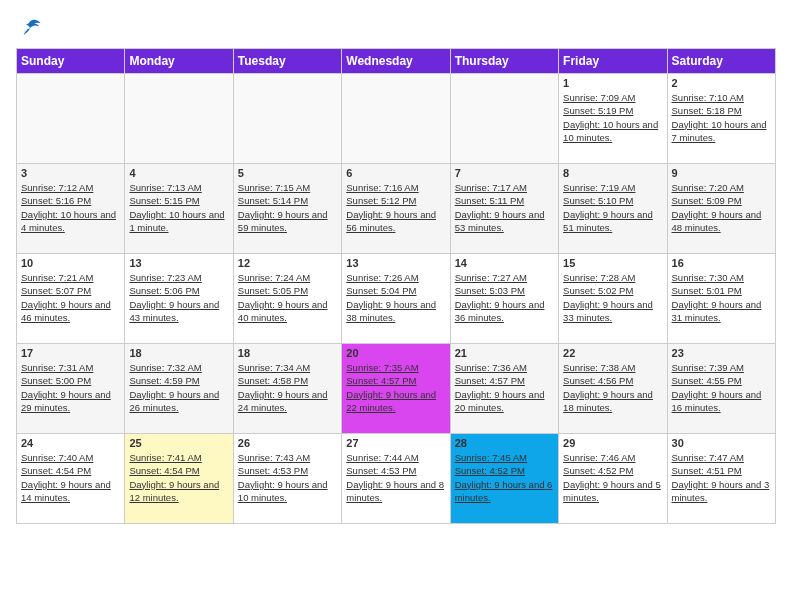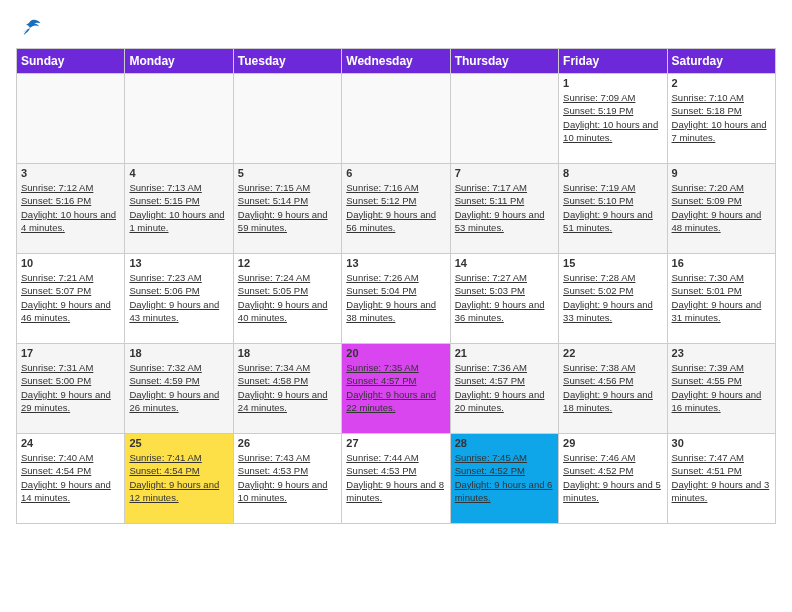--- a/index.html
+++ b/index.html
@@ -240,21 +240,21 @@
         <td style="background: rgb(245, 245, 245);">
           <span class="day-num">23</span>
           <div class="day-info">Sunrise: 7:39 AM<br>Sunset: 4:55 PM<br>Daylight: 9 hours and 16 minutes.</div>
         </td>
       </tr>
       <tr>
         <td style="background: rgb(255, 255, 255);">
           <span class="day-num">24</span>
           <div class="day-info">Sunrise: 7:40 AM<br>Sunset: 4:54 PM<br>Daylight: 9 hours and 14 minutes.</div>
         </td>
-        <td style="background: #fde047;">
+        <td style="background: #fef9c3;">
           <span class="day-num">25</span>
           <div class="day-info">Sunrise: 7:41 AM<br>Sunset: 4:54 PM<br>Daylight: 9 hours and 12 minutes.</div>
         </td>
         <td style="background: rgb(255, 255, 255);">
           <span class="day-num">26</span>
           <div class="day-info">Sunrise: 7:43 AM<br>Sunset: 4:53 PM<br>Daylight: 9 hours and 10 minutes.</div>
         </td>
         <td style="background: rgb(255, 255, 255);">
           <span class="day-num">27</span>
           <div class="day-info">Sunrise: 7:44 AM<br>Sunset: 4:53 PM<br>Daylight: 9 hours and 8 minutes.</div>

